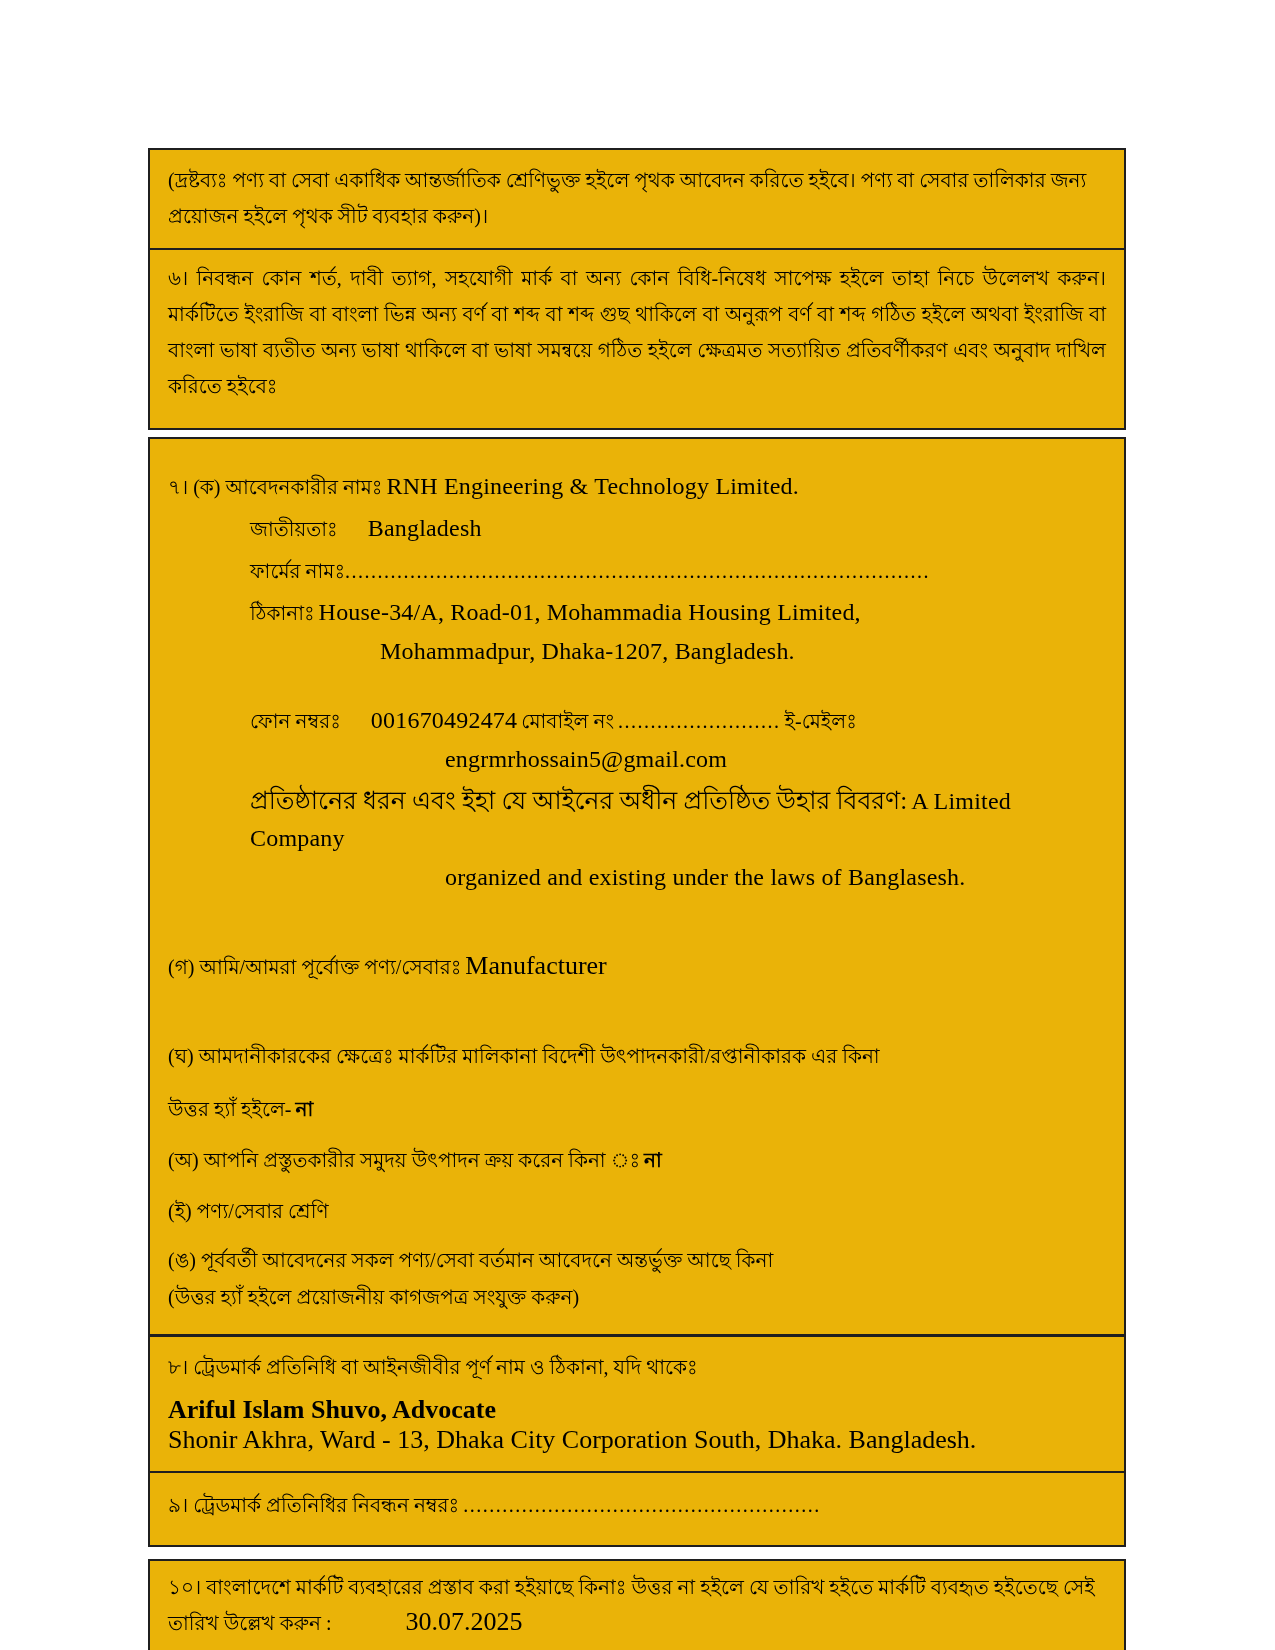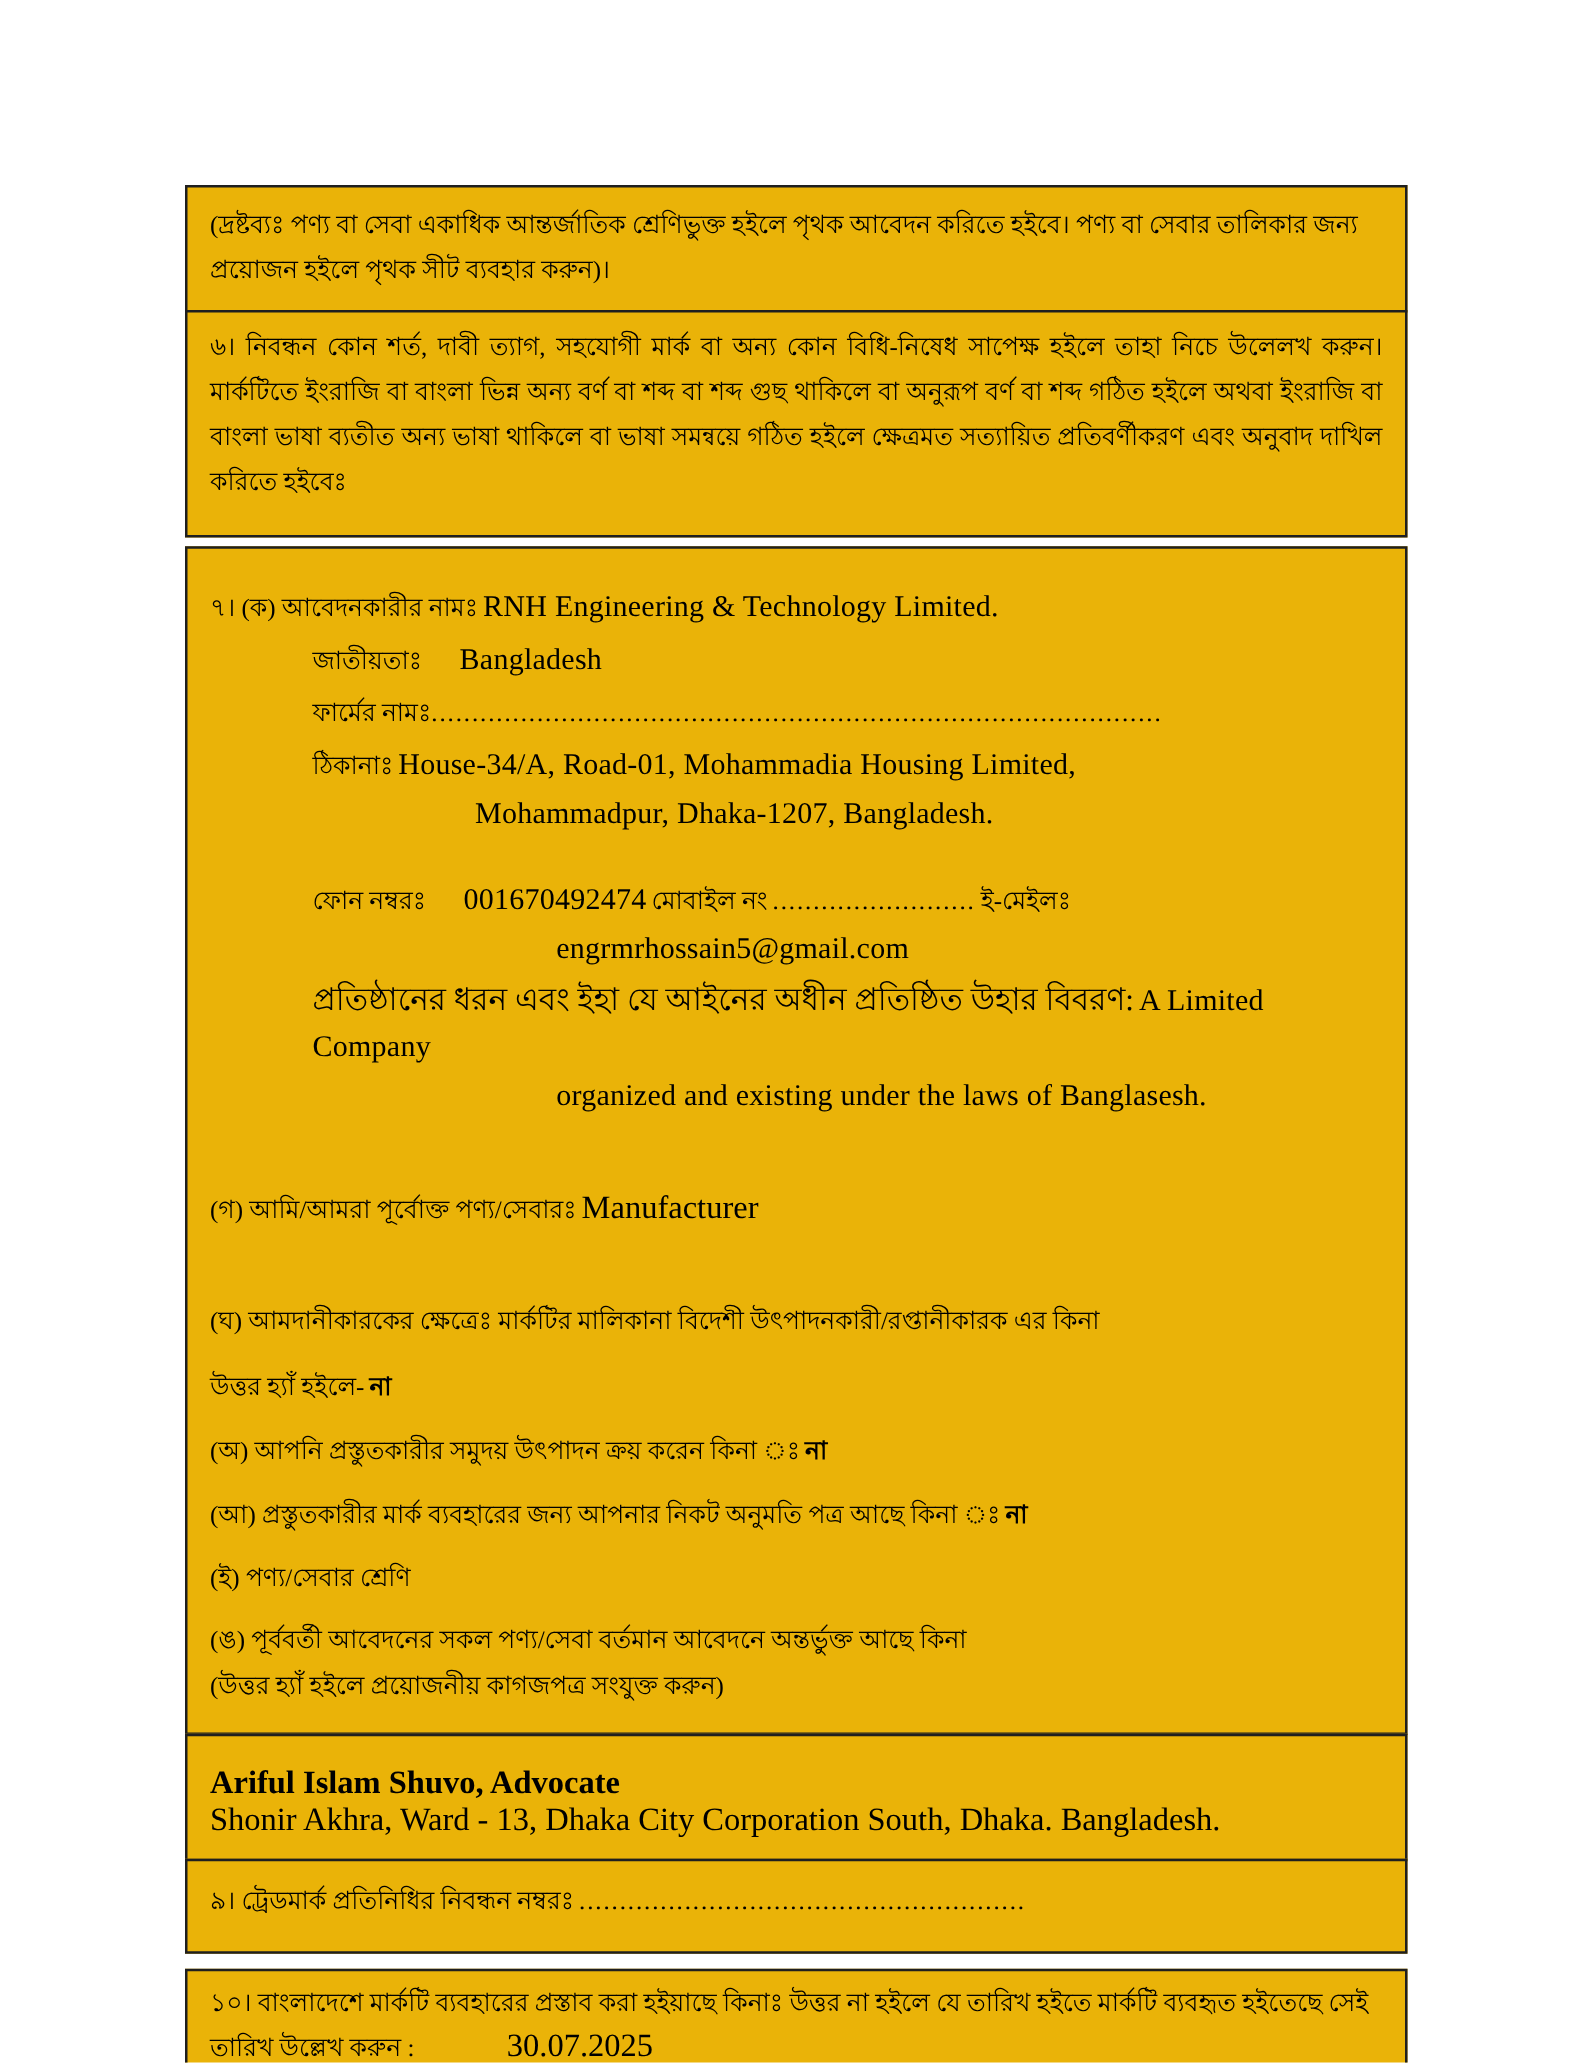--- a/index.html
+++ b/index.html
@@ -113,38 +113,35 @@
     <div class="row r-ans">
       <span class="bn">উত্তর হ্যাঁ হইলে-</span>
       <span class="bn b">না</span>
     </div>
 
     <div class="row r-q">
       <span class="bn">(অ) আপনি প্রস্তুতকারীর সমুদয় উৎপাদন  ক্রয় করেন কিনা ◌ঃ</span>
       <span class="bn b">না</span>
     </div>
 
-    <div class="row r-q">
-      <span class="bn">(আ) প্রস্তুতকারীর  মার্ক ব্যবহারের জন্য আপনার নিকট অনুমতি পত্র আছে কিনা ◌ঃ</span>
-      <span class="bn b">না</span>
-    </div>
 
     <div class="row r-q">
       <span class="bn">(ই) পণ্য/সেবার শ্রেণি</span>
     </div>
 
     <div class="row r-last">
       <span class="bn">(ঙ) পূর্ববর্তী আবেদনের সকল পণ্য/সেবা বর্তমান আবেদনে অন্তর্ভুক্ত আছে কিনা</span>
     </div>
     <div class="row r-lastnote">
       <span class="bn">(উত্তর হ্যাঁ হইলে প্রয়োজনীয় কাগজপত্র সংযুক্ত করুন)</span>
     </div>
   </div>
 
   <div class="box sec8">
+    <p class="bn">৮। ট্রেডমার্ক প্রতিনিধি বা আইনজীবীর পূর্ণ নাম ও ঠিকানা, যদি থাকেঃ</p>
     <p class="en-lg b name">Ariful Islam Shuvo, Advocate</p>
     <p class="en-lg">Shonir Akhra, Ward - 13, Dhaka City Corporation South, Dhaka. Bangladesh.</p>
   </div>
 
   <div class="box sec9">
     <span class="bn">৯। ট্রেডমার্ক প্রতিনিধির নিবন্ধন নম্বরঃ</span>
     <span class="dots">.......................................................</span>
   </div>
 
   <div class="box sec10">

